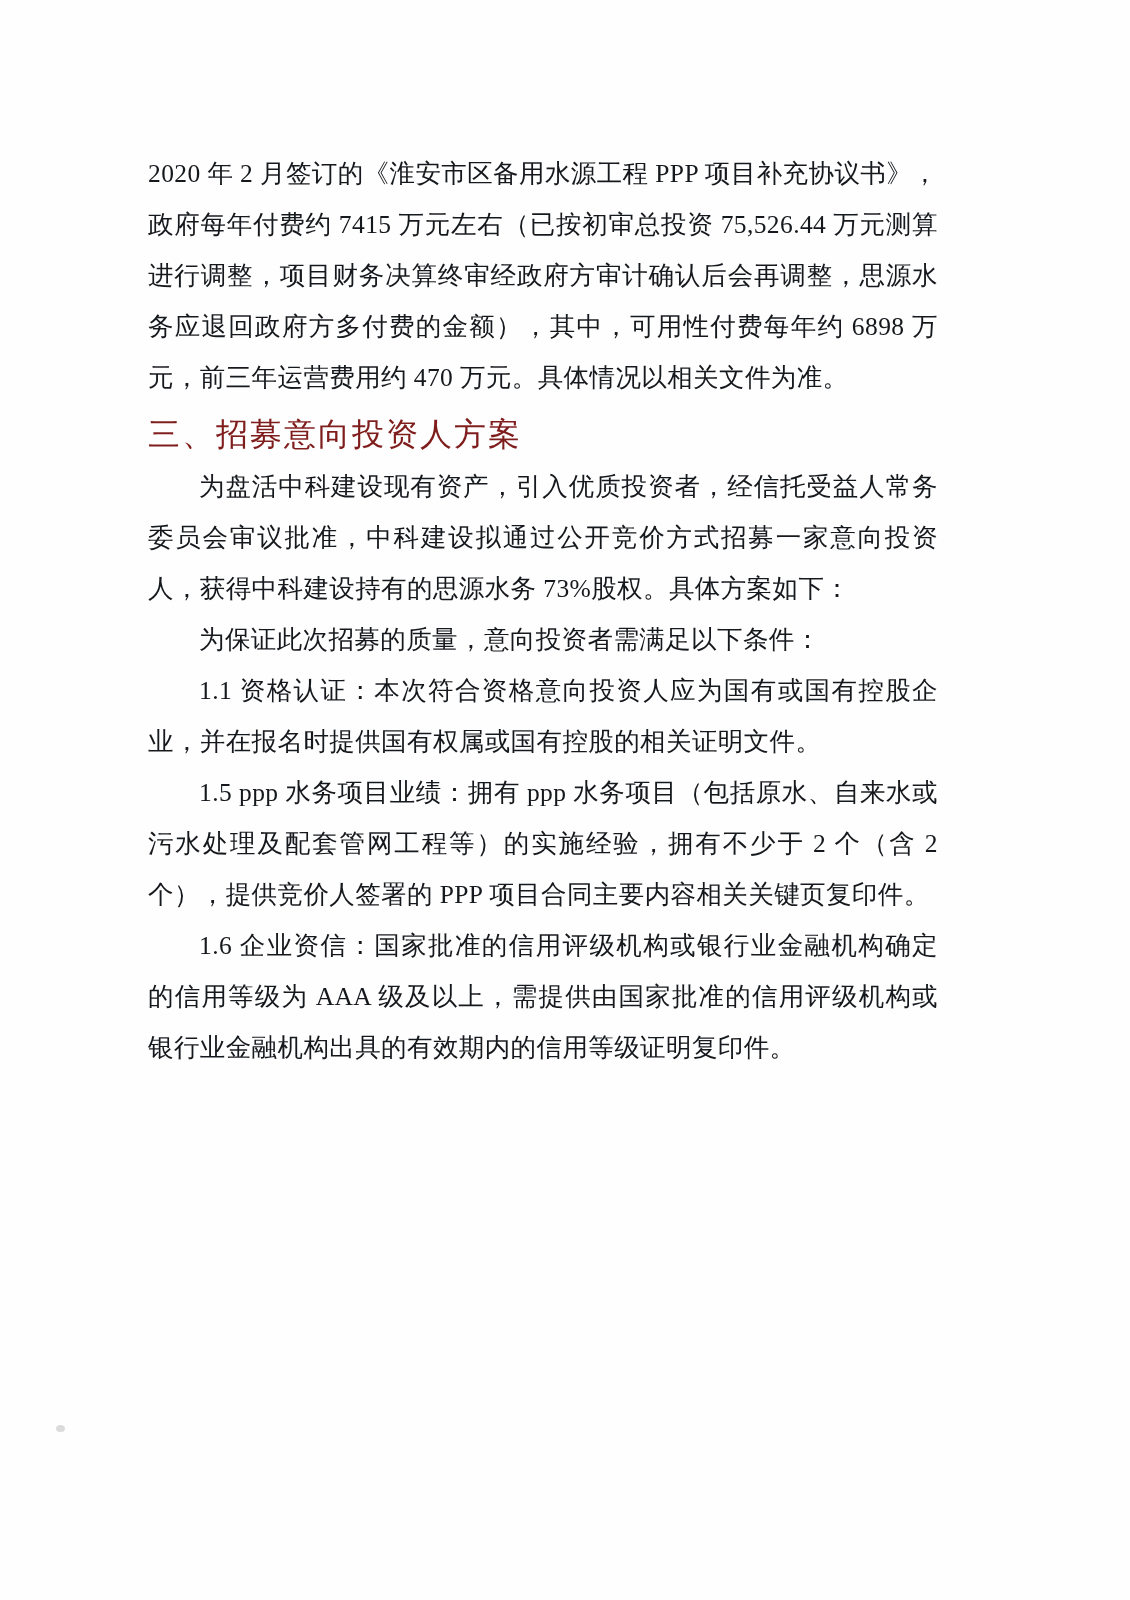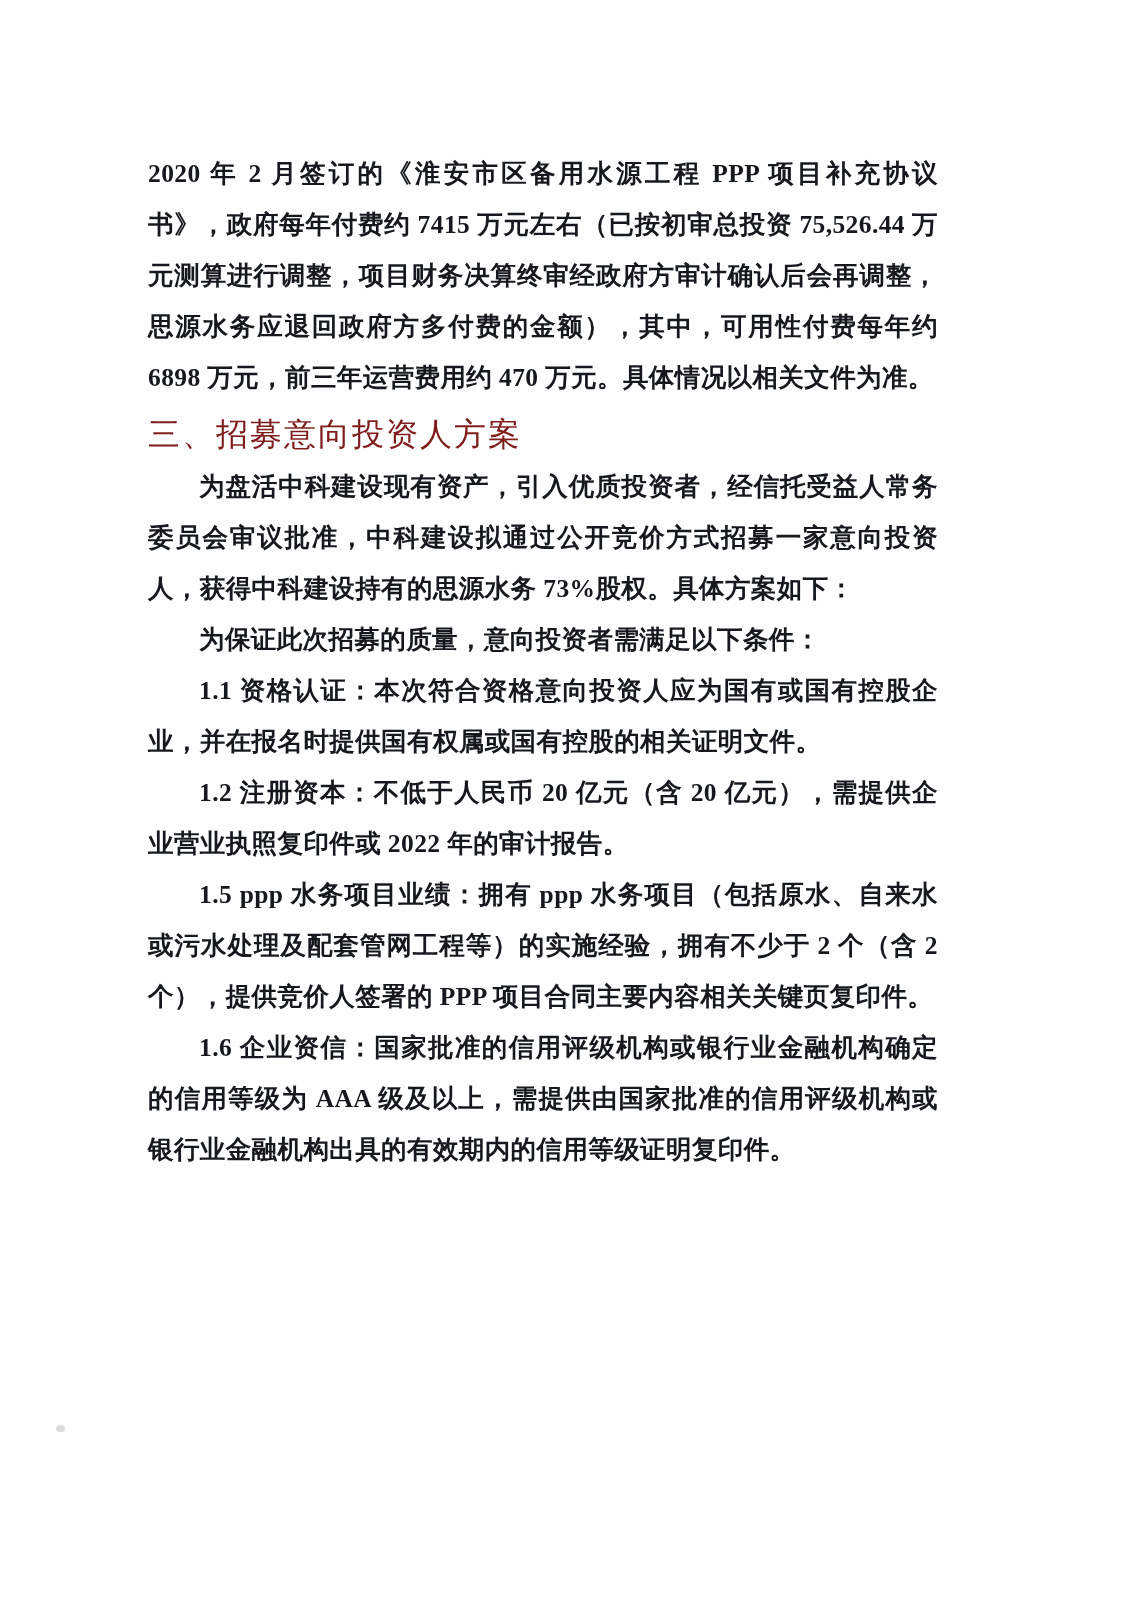--- a/index.html
+++ b/index.html
@@ -29,21 +29,20 @@
     width: 790px;
   }
   p {
     margin: 0 0 0 0;
     font-size: 25.5px;
     line-height: 51px;
     text-align: justify;
     text-justify: inter-ideograph;
     letter-spacing: 0.4px;
     color: #15181c;
-    font-weight: bold;
   }
   .para {
     text-indent: 0;
   }
   .indent2 {
     text-indent: 51px;
   }
   .heading {
     font-size: 32px;
     font-weight: normal;
@@ -66,18 +65,17 @@
 </head>
 <body>
 
 <div class="page">
   <div class="content">
     <p class="para">2020 年 2 月签订的《淮安市区备用水源工程 PPP 项目补充协议书》，政府每年付费约 7415 万元左右（已按初审总投资 75,526.44 万元测算进行调整，项目财务决算终审经政府方审计确认后会再调整，思源水务应退回政府方多付费的金额），其中，可用性付费每年约 6898 万元，前三年运营费用约 470 万元。具体情况以相关文件为准。</p>
     <p class="heading">三、招募意向投资人方案</p>
     <p class="indent2">为盘活中科建设现有资产，引入优质投资者，经信托受益人常务委员会审议批准，中科建设拟通过公开竞价方式招募一家意向投资人，获得中科建设持有的思源水务 73%股权。具体方案如下：</p>
     <p class="indent2">为保证此次招募的质量，意向投资者需满足以下条件：</p>
     <p class="indent2">1.1 资格认证：本次符合资格意向投资人应为国有或国有控股企业，并在报名时提供国有权属或国有控股的相关证明文件。</p>
-    <p class="indent2">1.2 注册资本：不低于人民币 20 亿元（含 20 亿元），需提供企业营业执照复印件或 2022 年的审计报告。</p>
     <p class="indent2">1.5 ppp 水务项目业绩：拥有 ppp 水务项目（包括原水、自来水或污水处理及配套管网工程等）的实施经验，拥有不少于 2 个（含 2 个），提供竞价人签署的 PPP 项目合同主要内容相关关键页复印件。</p>
     <p class="indent2">1.6 企业资信：国家批准的信用评级机构或银行业金融机构确定的信用等级为 AAA 级及以上，需提供由国家批准的信用评级机构或银行业金融机构出具的有效期内的信用等级证明复印件。</p>
   </div>
   <div class="smudge"></div>
 </div>
 
 </body></html>

